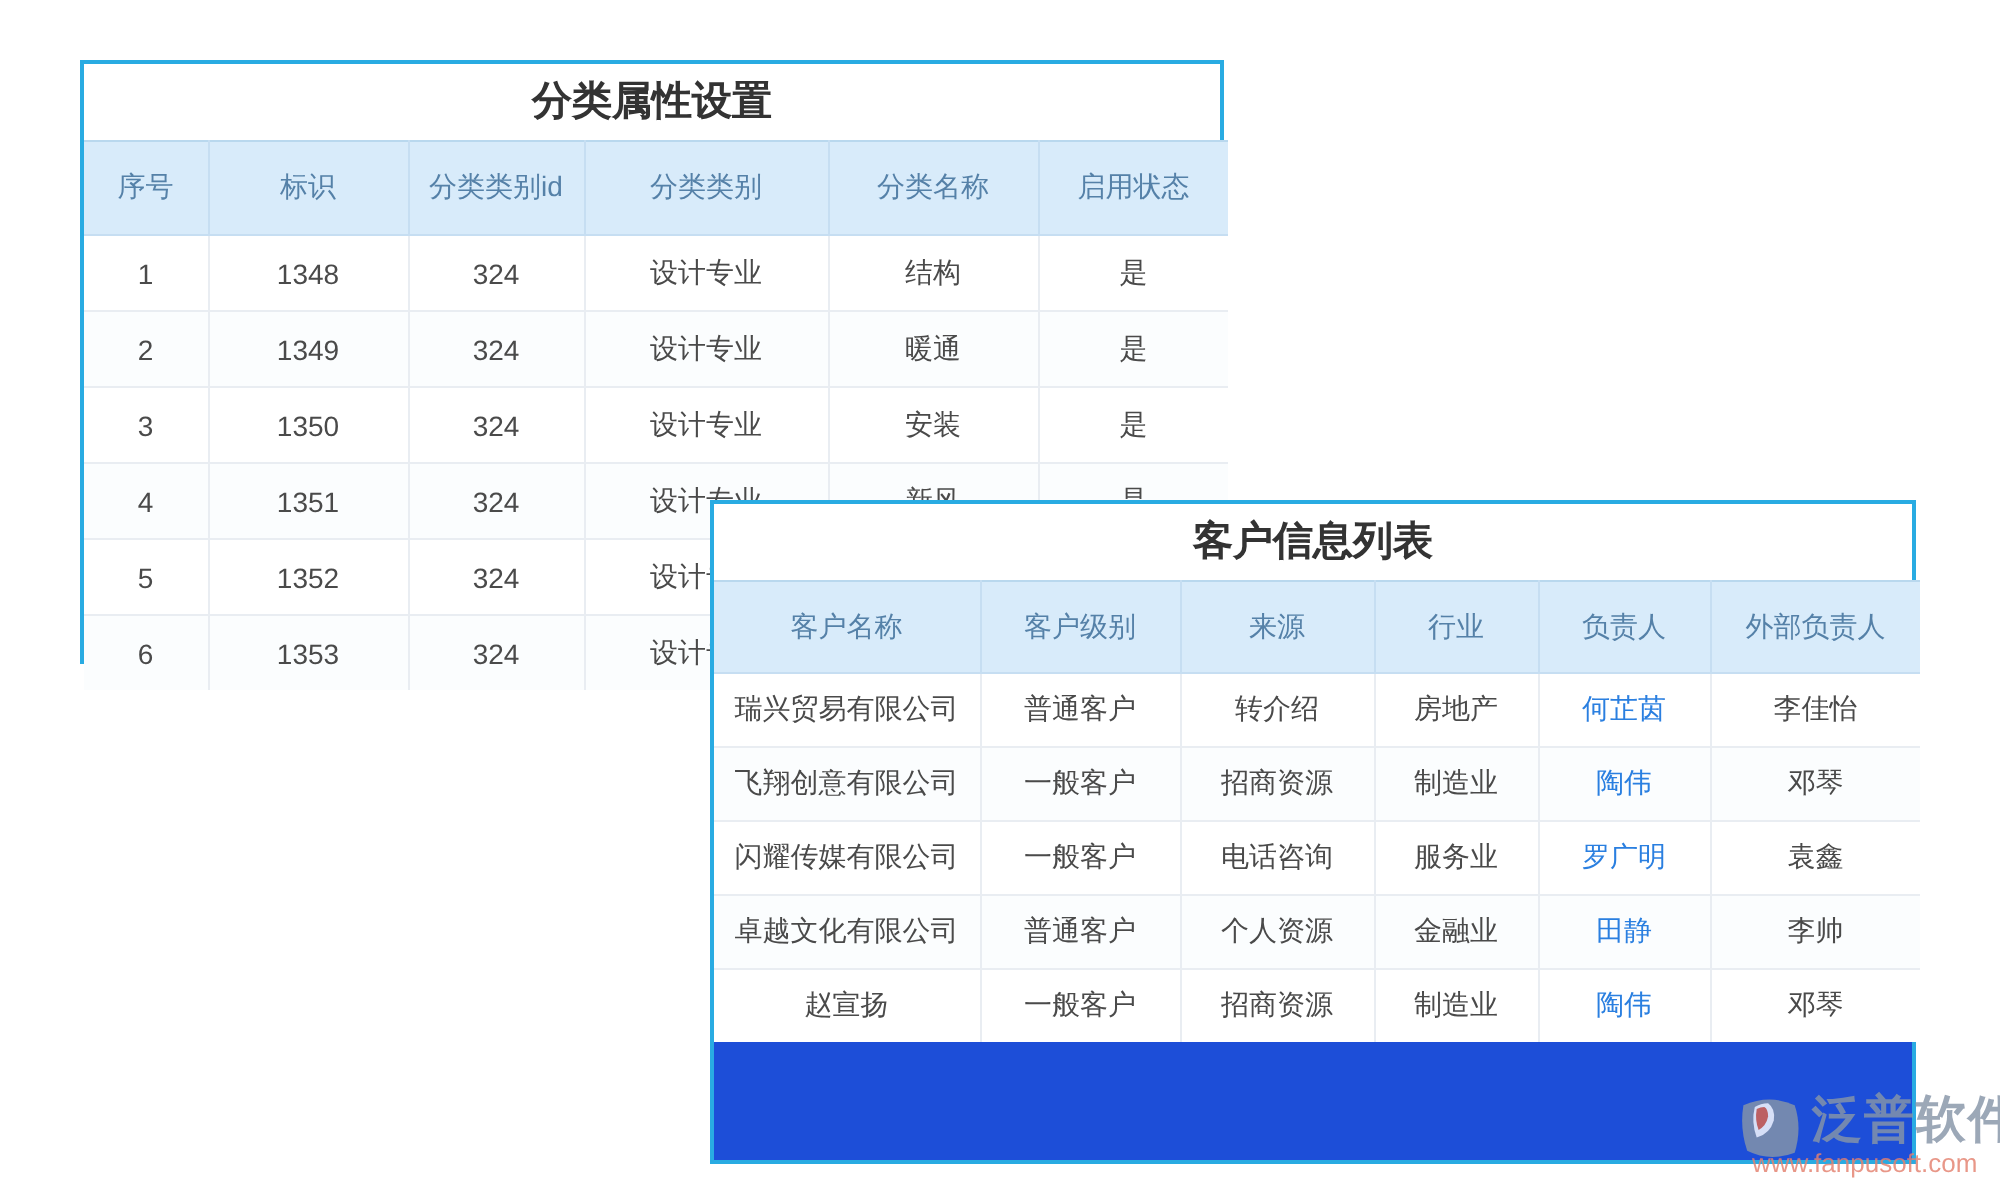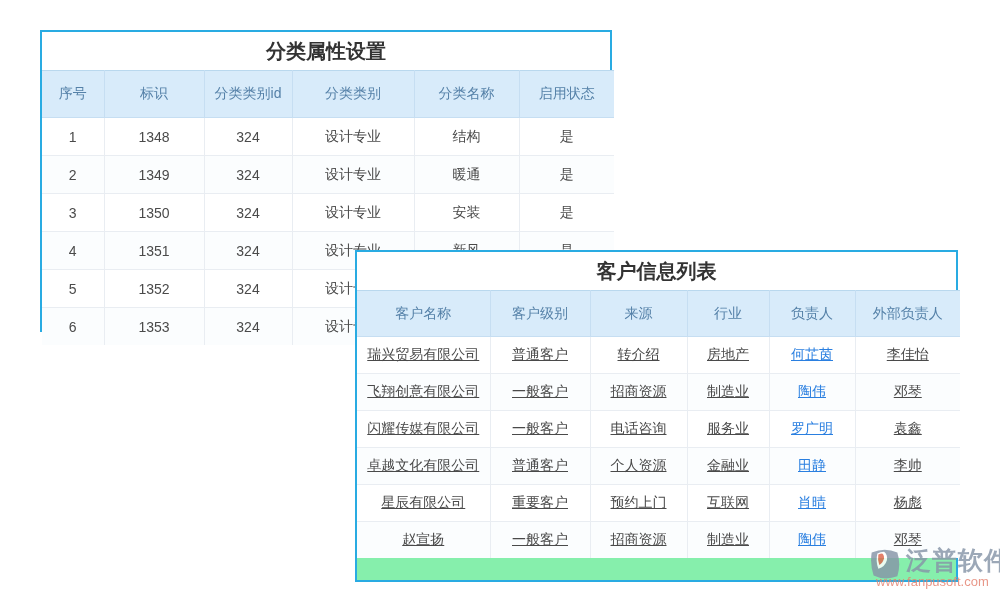--- a/index.html
+++ b/index.html
@@ -12,21 +12,21 @@
     overflow: hidden;
   }
   .stage {
     position: relative;
     width: 1000px;
     height: 600px;
     background: #ffffff;
   }
   .panel {
     position: absolute;
-    background: #86efac;
+    background: #1d4ed8;
     border: 2px solid #29abe2;
     box-sizing: border-box;
   }
   #category-panel {
     left: 40px; top: 30px;
     width: 572px; height: 302px;
     z-index: 1;
   }
   #customer-panel {
     left: 355px; top: 250px;
@@ -65,21 +65,21 @@
     color: #4a4a4a;
     font-size: 14px;
     text-align: center;
     border: 1px solid #e9edf2;
     padding: 0;
     overflow: hidden;
     white-space: nowrap;
     background: #ffffff;
   }
   #category-panel tbody td { height: 37px; }
-  #customer-panel tbody td { height: 36px; text-decoration: underline; }
+  #customer-panel tbody td { height: 36px; }
   tbody tr:nth-child(even) td { background: #fbfdfe; }
   tbody td:first-child, thead th:first-child { border-left: none; }
   tbody td:last-child, thead th:last-child { border-right: none; }
   tbody tr:last-child td { border-bottom: none; }
   td.link {
     color: #2a7fe0;
     cursor: pointer;
   }
   
   .watermark {
@@ -246,28 +246,20 @@
           </tr>
           <tr>
             <td>卓越文化有限公司</td>
             <td>普通客户</td>
             <td>个人资源</td>
             <td>金融业</td>
             <td class="link">田静</td>
             <td>李帅</td>
           </tr>
           <tr>
-            <td>星辰有限公司</td>
-            <td>重要客户</td>
-            <td>预约上门</td>
-            <td>互联网</td>
-            <td class="link">肖晴</td>
-            <td>杨彪</td>
-          </tr>
-          <tr>
             <td>赵宣扬</td>
             <td>一般客户</td>
             <td>招商资源</td>
             <td>制造业</td>
             <td class="link">陶伟</td>
             <td>邓琴</td>
           </tr>
         </tbody>
     </table>
   </div>

